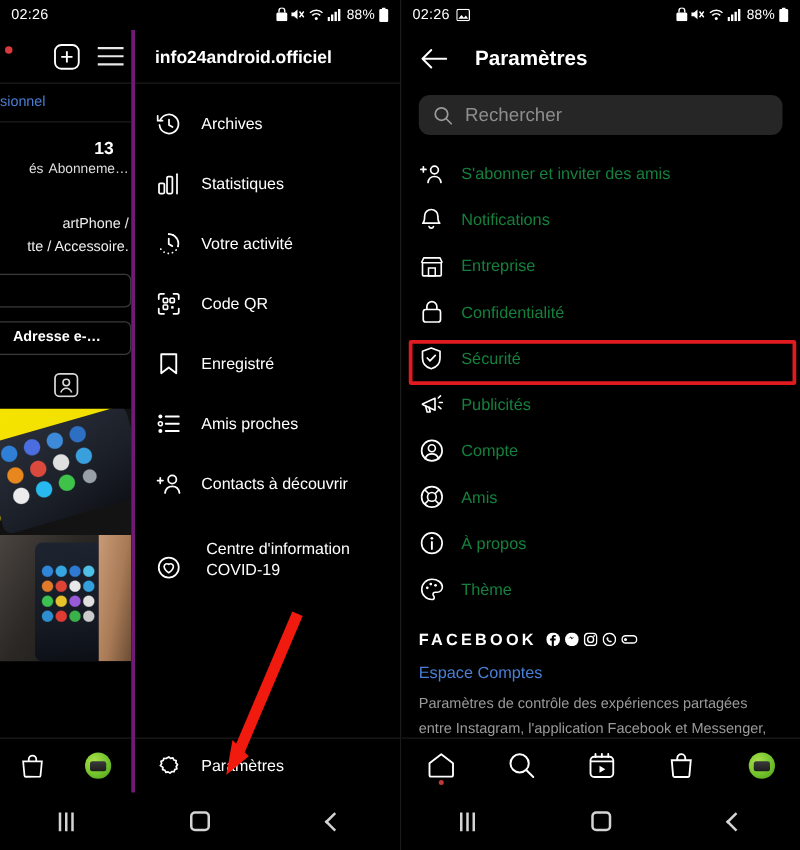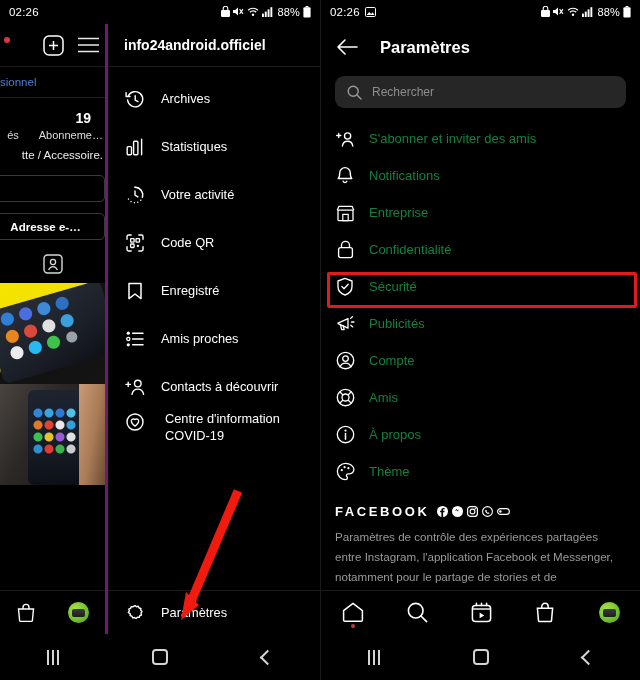--- a/index.html
+++ b/index.html
@@ -29,21 +29,21 @@
   .profile-sliver {
     position:absolute; left:0; top:24px; width:105px; height:656px;
     background:#000; overflow:hidden;
   }
   .ps-topbar { height:42px; position:relative; display:flex; align-items:center; justify-content:flex-end; padding-right:6px; gap:14px; }
   .red-dot { position:absolute; left:4px; top:13px; width:6px; height:6px; border-radius:50%; background:#d9383c; }
   .ps-divider { height:1px; background:#1d1d1d; }
   .ps-link { font-size:11.5px; color:#4a7fd4; padding:9px 0 9px 0; white-space:nowrap; }
   .ps-stats { padding:12px 0 4px 0; text-align:right; }
   .ps-stat-num { font-size:14px; font-weight:bold; padding-right:14px; }
-  .ps-stat-row { display:flex; justify-content:flex-end; gap:20px; font-size:11px; color:#ddd; padding-right:2px; margin-top:3px; }
+  .ps-stat-row { display:flex; justify-content:flex-end; gap:4px; font-size:11px; color:#ddd; padding-right:2px; margin-top:3px; }
   .ps-bio { font-size:11.5px; color:#eee; line-height:1.5; padding-top:26px; text-align:right; padding-right:2px; white-space:nowrap; }
   .ps-btn {
     height:27px; border:1px solid #3a3a3a; border-radius:5px; margin-top:11px;
     margin-left:-14px; display:flex; align-items:center; justify-content:center;
     font-size:11.5px; font-weight:600; color:#fff; white-space:nowrap;
   }
   .ps-tag-icon { display:flex; justify-content:center; padding:14px 0 9px 0; }
   .ps-grid { display:block; }
   .thumb { width:105px; height:101px; position:relative; overflow:hidden; }
   .thumb-yellow { background:linear-gradient(135deg,#f5e400 0%,#f2e000 42%,#111 44%,#141414 100%); }
@@ -103,38 +103,38 @@
     position:absolute; left:105px; top:24px; width:215px; height:656px;
     background:#000; border-left:3px solid #701a75;
   }
   .drawer-title { height:42px; display:flex; align-items:center; padding-left:16px;
     font-size:14px; font-weight:bold; color:#fff; }
   .drawer-sep { height:1px; background:#1b1b1b; margin:0; }
   .drawer-list { padding-top:8px; }
   .drawer-item { display:flex; align-items:center; height:48px; padding-left:16px; gap:15px; }
   .drawer-item .ico { width:22px; height:22px; flex:0 0 22px; display:flex; align-items:center; justify-content:center; }
   .drawer-item .lbl { font-size:12.8px; color:#fff; line-height:1.32; }
-  .drawer-item.tall { height:54px; align-items:flex-start;gap:19px; }
+  .drawer-item.tall { height:54px; align-items:flex-end;gap:19px; }
 
   .drawer-footer {
     position:absolute; left:0; bottom:46px; width:215px; height:44px;
     display:flex; align-items:center; padding-left:16px; gap:15px;
     border-top:1px solid #1b1b1b; background:#000;
   }
   .drawer-footer .lbl { font-size:12.8px; }
 
   
   .set-header { height:46px; display:flex; align-items:center; gap:22px; padding-left:15px; }
   .set-title { font-size:16.5px; font-weight:bold; }
   .searchwrap { padding:6px 14px 10px 14px; }
   .searchbar {
     height:32px; background:#262626; border-radius:9px;
     display:flex; align-items:center; gap:10px; padding:0 12px;
   }
-  .search-ph { font-size:12px; color:#8e8e8e; }
+  .search-ph { font-size:15px; color:#8e8e8e; }
   .set-list { padding-top:2px; }
   .set-item { display:flex; align-items:center; height:37px; padding-left:14px; gap:14px; position:relative; }
   .set-item .ico { width:20px; height:20px; flex:0 0 20px; display:flex; align-items:center; justify-content:center; }
   .set-item .lbl { font-size:13px; color:#15803d; }
   .set-item.highlight { }
   .highlight-box {
     position:absolute; left:6px; top:272px; width:310px; height:36px;
     border:3px solid #e01b20; border-radius:2px; pointer-events:none;
   }
   .fb-block { padding:14px 14px 0 14px; }
@@ -241,26 +241,27 @@
         <span>
           <svg width="21" height="16" viewBox="0 0 21 16">
               <path d="M0 1.5h21M0 8h21M0 14.5h21" stroke="#e8e8e8" stroke-width="1.7"></path>
             </svg>
         </span>
       </div>
       <div class="ps-divider"></div>
       <div class="ps-link">sionnel</div>
       <div class="ps-divider"></div>
       <div class="ps-stats">
-        <div class="ps-stat-num">19</div>
+        <div class="ps-stat-num">13</div>
         <div class="ps-stat-row">
           <span>és</span>
           <span>Abonneme…</span>
         </div>
       </div>
+      <div class="ps-bio">artPhone /</div>
       <div class="ps-bio" style="padding-top:2px">tte / Accessoire.</div>
       <div class="ps-btn" style="color:transparent">&nbsp;</div>
       <div class="ps-btn">Adresse e-…</div>
       <div class="ps-tag-icon">
         <svg width="20" height="20" viewBox="0 0 20 20">
             <rect x="1" y="1" width="18" height="18" rx="3.5" stroke="#d8d8d8" stroke-width="1.4" fill="none"></rect>
             <circle cx="10" cy="8" r="2.6" stroke="#d8d8d8" stroke-width="1.3" fill="none"></circle>
             <path d="M5.6 16c1-2.3 2.6-3.4 4.4-3.4S13.4 13.7 14.4 16" stroke="#d8d8d8" stroke-width="1.3" fill="none"></path>
           </svg>
       </div>
@@ -622,20 +623,21 @@
               </svg>
           </span>
           <span>
             <svg width="13" height="9" viewBox="0 0 13 9">
                 <rect x="0.6" y="1.6" width="11.8" height="5.8" rx="2.9" stroke="#fff" stroke-width="1.2" fill="none"></rect>
                 <circle cx="3.4" cy="4.5" r="1.2" fill="#fff"></circle>
               </svg>
           </span>
         </span>
       </div>
+      <div class="fb-link">Espace Comptes</div>
       <div class="fb-desc">Paramètres de contrôle des expériences partagées entre Instagram, l'application Facebook et Messenger, notamment pour le partage de stories et de</div>
     </div>
 
     <div class="ig-tabbar">
       <div class="tab-btn">
         <span>
           <svg width="22" height="21" viewBox="0 0 22 21">
               <path d="M1.6 8.6L11 1.4l9.4 7.2v9.4a1.3 1.3 0 0 1-1.3 1.3H2.9a1.3 1.3 0 0 1-1.3-1.3z" stroke="#fff" stroke-width="1.5" fill="none" stroke-linejoin="round"></path>
             </svg>
         </span>

